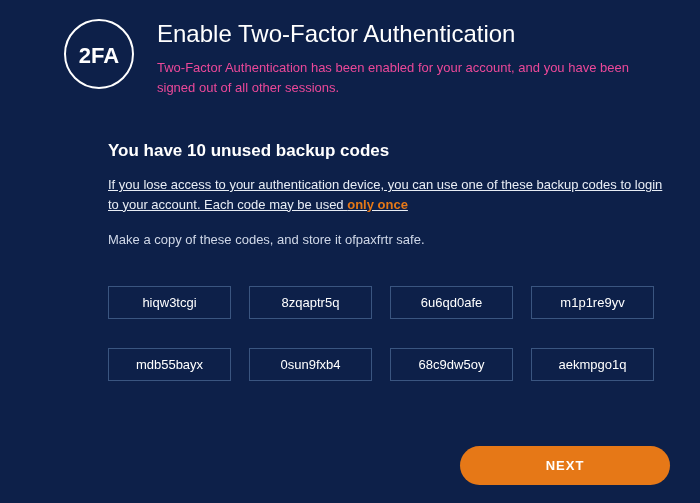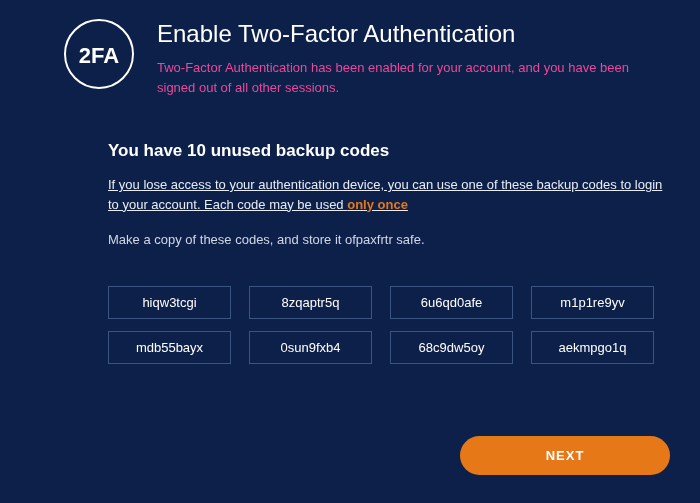--- a/index.html
+++ b/index.html
@@ -69,33 +69,33 @@
     .instruction-text {
       font-size: 13px;
       line-height: 1.5;
       color: #d0d8e8;
       margin-top: 16px;
     }
     .codes-grid {
       margin-top: 36px;
       display: grid;
       grid-template-columns: repeat(4, 123px);
-      gap: 12px 18px;
+      gap: 29px 18px;
     }
     .code-box {
       border: 1px solid #3a5580;
       padding: 8px 0;
       text-align: center;
       font-size: 13px;
       color: #ffffff;
       background: transparent;
     }
     .footer {
       position: absolute;
-      bottom: 28px;
+      bottom: 18px;
       right: 30px;
     }
     .next-button {
       background-color: #e67817;
       color: #ffffff;
       border: none;
       border-radius: 22px;
       padding: 12px 0;
       width: 210px;
       font-size: 13px;

